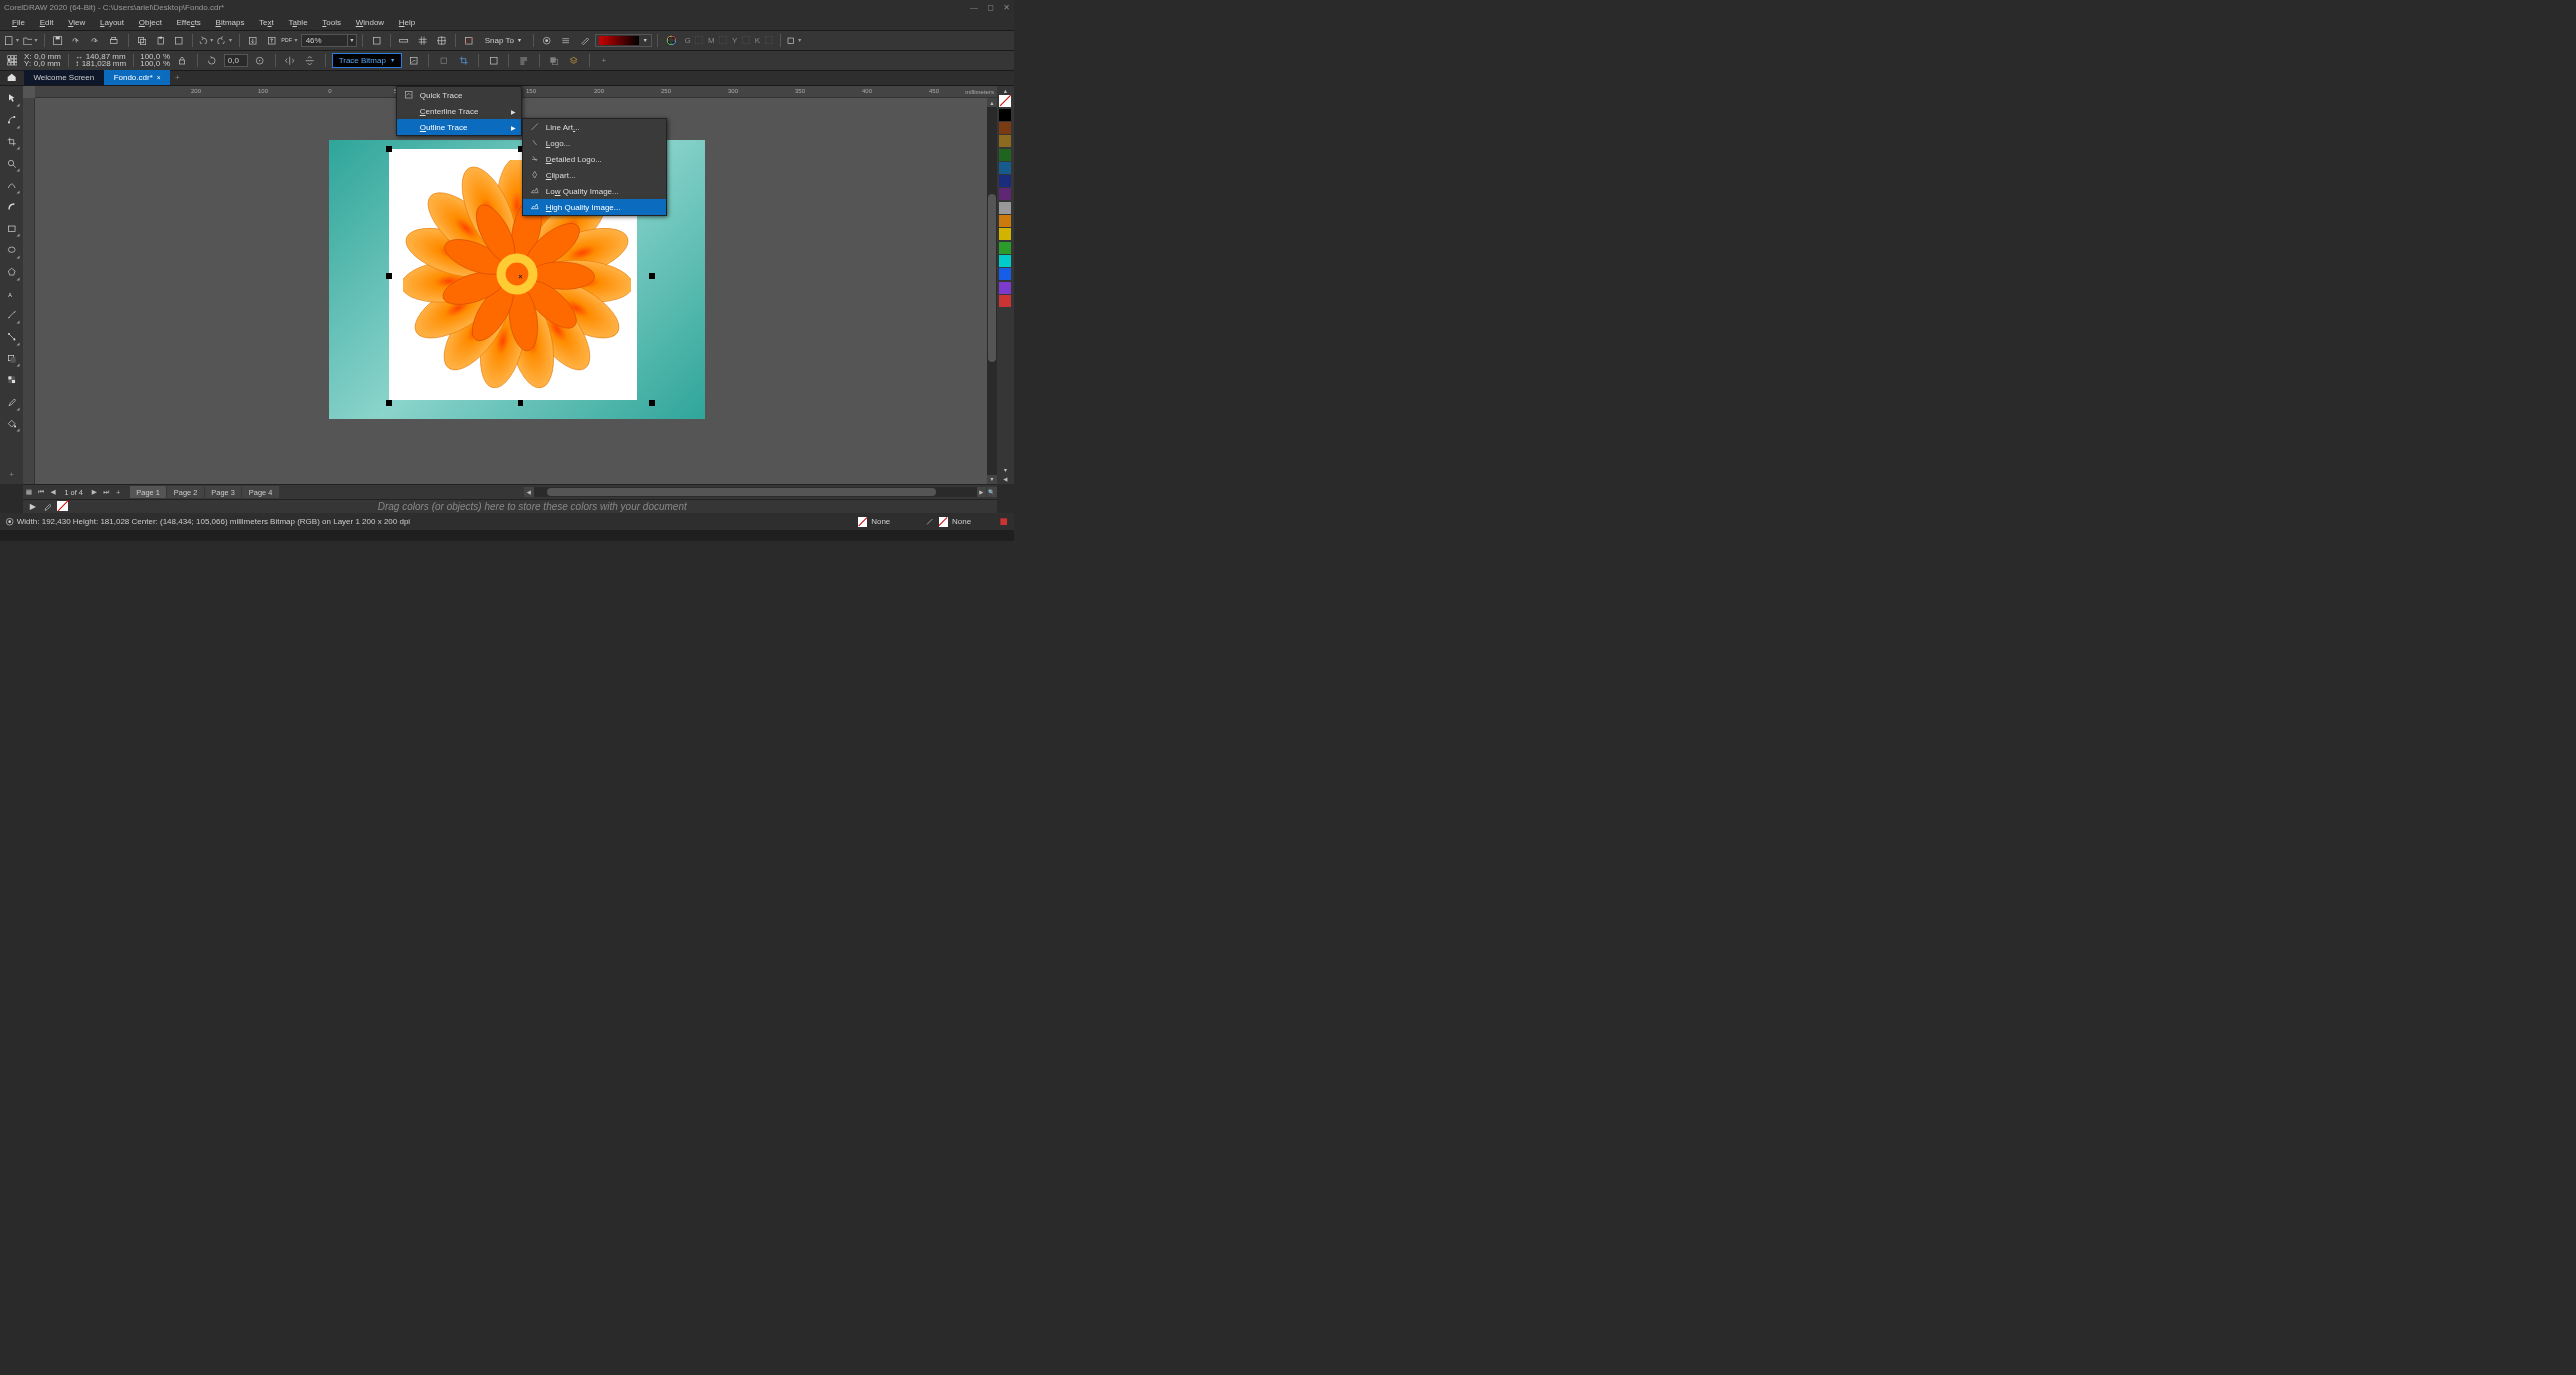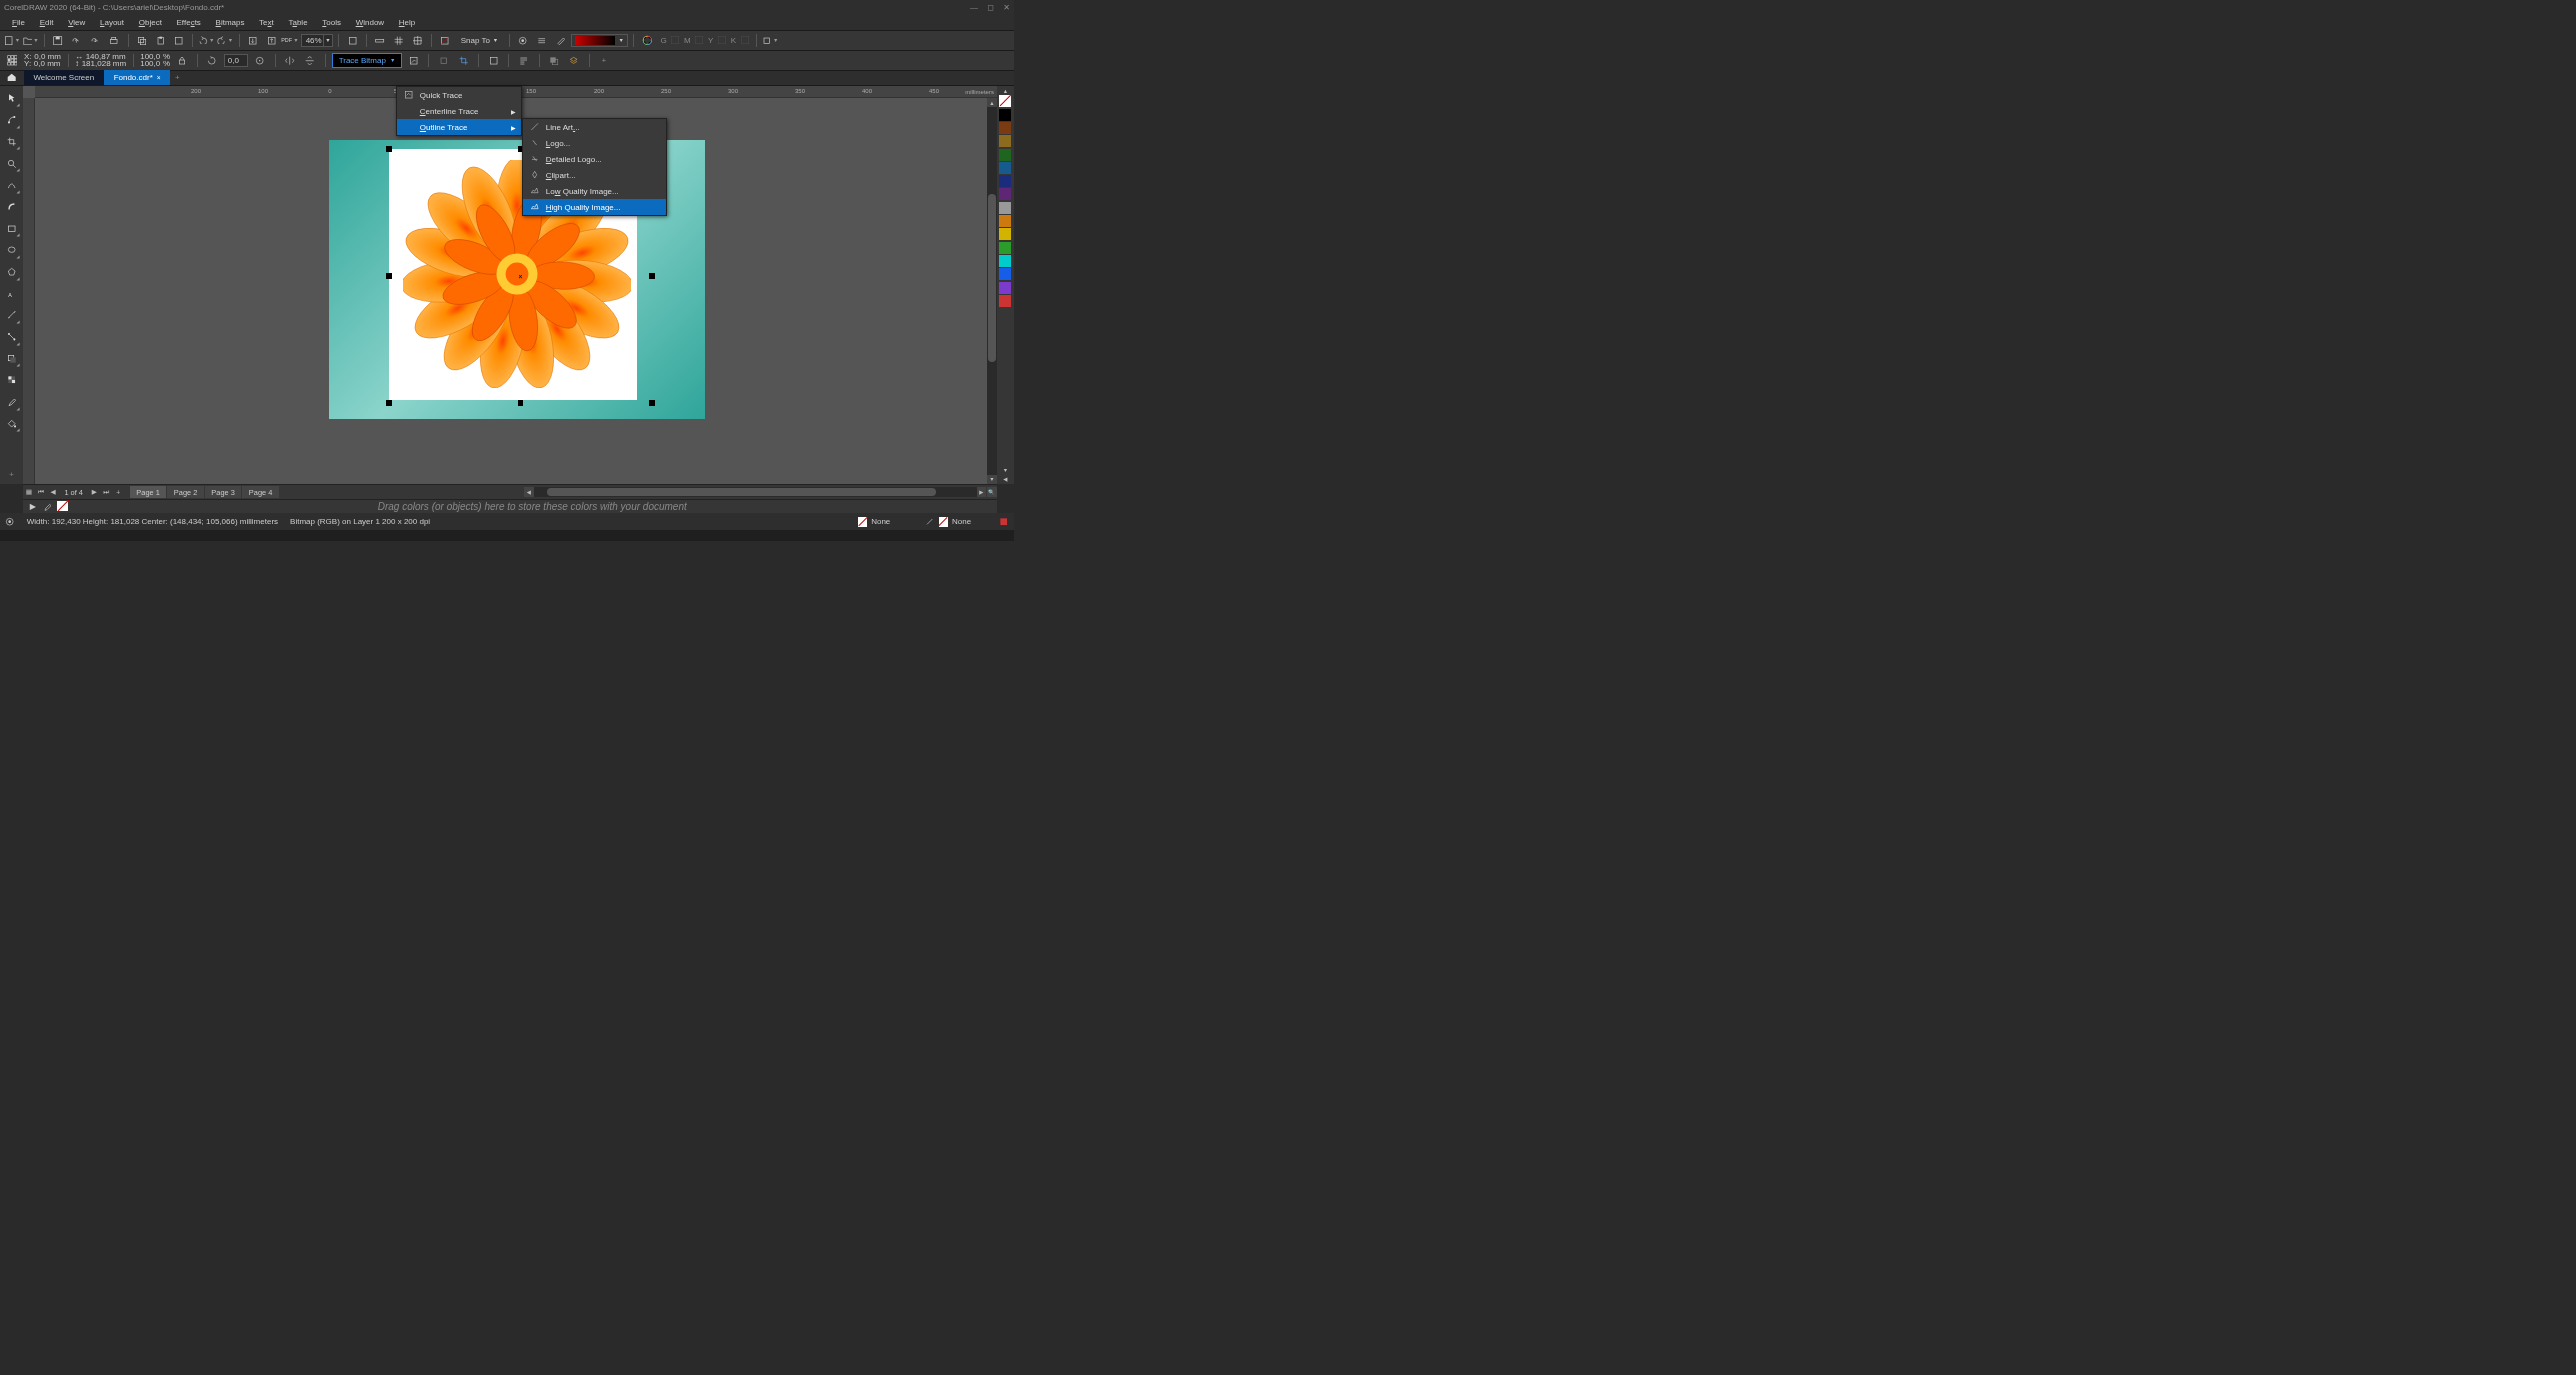--- a/index.html
+++ b/index.html
@@ -8,21 +8,21 @@
 .titlebar .buttons { margin-left:auto; display:flex; gap:9.4px; color:#888; }
 .titlebar .buttons span { cursor:pointer; }
 .menubar { height:16px; background:#2e2e2e; display:flex; align-items:center; padding:0 5.4px; gap:1.3px; border-bottom:0.7px solid #1a1a1a; }
 .menubar .mitem { padding:2px 6.7px; color:#ccc; cursor:pointer; }
 .menubar .underline { text-decoration:underline; text-underline-offset:1.3px; }
 .toolbar1 { height:20px; background:#363636; display:flex; align-items:center; padding:0 4px; gap:2.7px; border-bottom:0.7px solid #1a1a1a; }
 .tbicon { width:16px; height:16px; display:flex; align-items:center; justify-content:center; color:#bbb; cursor:pointer; position:relative; }
 .sep { width:0.7px; height:13.4px; background:#555; margin:0 2.7px; }
 .dropdown-btn { display:flex; align-items:center; }
 .dropdown-btn .caret { font-size:5.4px; margin-left:1.3px; color:#999; }
-.zoom-field { background:#2a2a2a; border:0.7px solid #555; color:#ccc; padding:1.3px 4px; width:23px; height:13.4px; display:flex; align-items:center; }
+.zoom-field { background:#2a2a2a; border:0.7px solid #555; color:#ccc; padding:1.3px 4px; width:47px; height:13.4px; display:flex; align-items:center; }
 .zoom-caret { width:9.4px; height:13.4px; border:0.7px solid #555; border-left:none; display:flex; align-items:center; justify-content:center; font-size:5.4px; background:#2a2a2a; }
 .snap-btn { display:flex; align-items:center; color:#ccc; padding:1.3px 5.4px; cursor:pointer; gap:2.7px; }
 .outline-preview { width:40px; height:9.4px; background:linear-gradient(to right,#c00,#000); }
 .toolbar2 { height:20px; background:#363636; display:flex; align-items:center; padding:0 4px; gap:4px; border-bottom:0.7px solid #1a1a1a; }
 .coord-box { display:flex; flex-direction:column; font-size:6.7px; color:#ccc; line-height:7.4px; }
 .coord-box .row { display:flex; align-items:center; gap:2.7px; }
 .field-box { background:#2a2a2a; border:0.7px solid #555; height:13.4px; display:flex; align-items:center; padding:0 2.7px; color:#ccc; font-size:7.4px; }
 .trace-btn { background:#000000; border:0.7px solid #2b7de1; color:#5aa5f0; padding:2px 5.4px; display:flex; align-items:center; gap:4px; cursor:pointer; }
 .trace-btn .caret { color:#5aa5f0; font-size:5.4px; }
 .tabs-row { height:14.8px; background:#2e2e2e; display:flex; align-items:center; padding-left:24px; border-bottom:0.7px solid #1a1a1a; position:relative; }
@@ -57,21 +57,21 @@
 .page-nav .navbtn { width:12px; height:12px; display:flex; align-items:center; justify-content:center; color:#bbb; cursor:pointer; font-size:6.7px; }
 .page-nav .pageinfo { padding:0 5.4px; color:#ccc; font-size:7.4px; }
 .page-nav .ptab { padding:1.3px 6.7px; background:#444; color:#ccc; margin-right:0.7px; font-size:7.4px; cursor:pointer; }
 .page-nav .ptab.active { background:#555; }
 .hscroll { margin-left:auto; display:flex; align-items:center; height:9.4px; }
 .hscroll .arrow { width:9.4px; height:9.4px; background:#444; display:flex; align-items:center; justify-content:center; font-size:5.4px; color:#bbb; cursor:pointer; }
 .hscroll .track { width:443px; height:9.4px; background:#2a2a2a; position:relative; }
 .hscroll .thumb { position:absolute; left:13.4px; top:0.7px; width:389px; height:8px; background:#555; border-radius:4px; }
 .color-dock { position:absolute; left:23px; right:17.4px; bottom:27.5px; height:14.8px; background:#363636; display:flex; align-items:center; padding:0 6.7px; gap:6.7px; border-top:0.7px solid #222; }
 .color-dock .hint { margin-left:auto; margin-right:auto; color:#888; font-style:italic; font-size:10px;text-align:center; }
-.statusbar { position:absolute; left:0; right:0; bottom:10.7px; height:17px; background:#2e2e2e; display:flex; align-items:center; padding:0 5.4px; gap:12px; color:#ccc; font-size:7.4px; }
+.statusbar { position:absolute; left:0; right:0; bottom:10.7px; height:17px; background:#2e2e2e; display:flex; align-items:center; padding:0 5.4px; gap:2px; color:#ccc; font-size:7.4px; }
 .statusbar .fill-info { margin-left:auto; display:flex; align-items:center; gap:4px; }
 .fill-icon { width:9.4px; height:9.4px; background:#fff; position:relative; }
 .fill-icon::after { content:""; position:absolute; left:-1.3px; top:3.4px; width:12px; height:1.3px; background:#c00; transform:rotate(-45deg); }
 .bottom-strip { position:absolute; left:0; right:0; bottom:0; height:10.7px; background:#1f1f1f; }
 .vscroll { position:absolute; right:17.4px; top:98px; bottom:57px; width:9.4px; background:#2a2a2a; display:flex; flex-direction:column; align-items:center; }
 .vscroll .arrow { width:9.4px; height:9.4px; background:#444; display:flex; align-items:center; justify-content:center; font-size:5.4px; color:#bbb; }
 .vscroll .track { flex:1; width:9.4px; position:relative; }
 .vscroll .thumb { position:absolute; top:87px; left:0.7px; width:8px; height:168px; background:#555; border-radius:4px; }
 .context-menu { position:absolute; background:#3a3a3a; border:0.7px solid #222; box-shadow:1.3px 1.3px 4px rgba(0,0,0,0.6); z-index:100; min-width:123px; }
 .context-menu .cmitem { display:flex; align-items:center; padding:2.7px 5.4px; color:#ddd; cursor:pointer; gap:5.4px; height:16px; }

